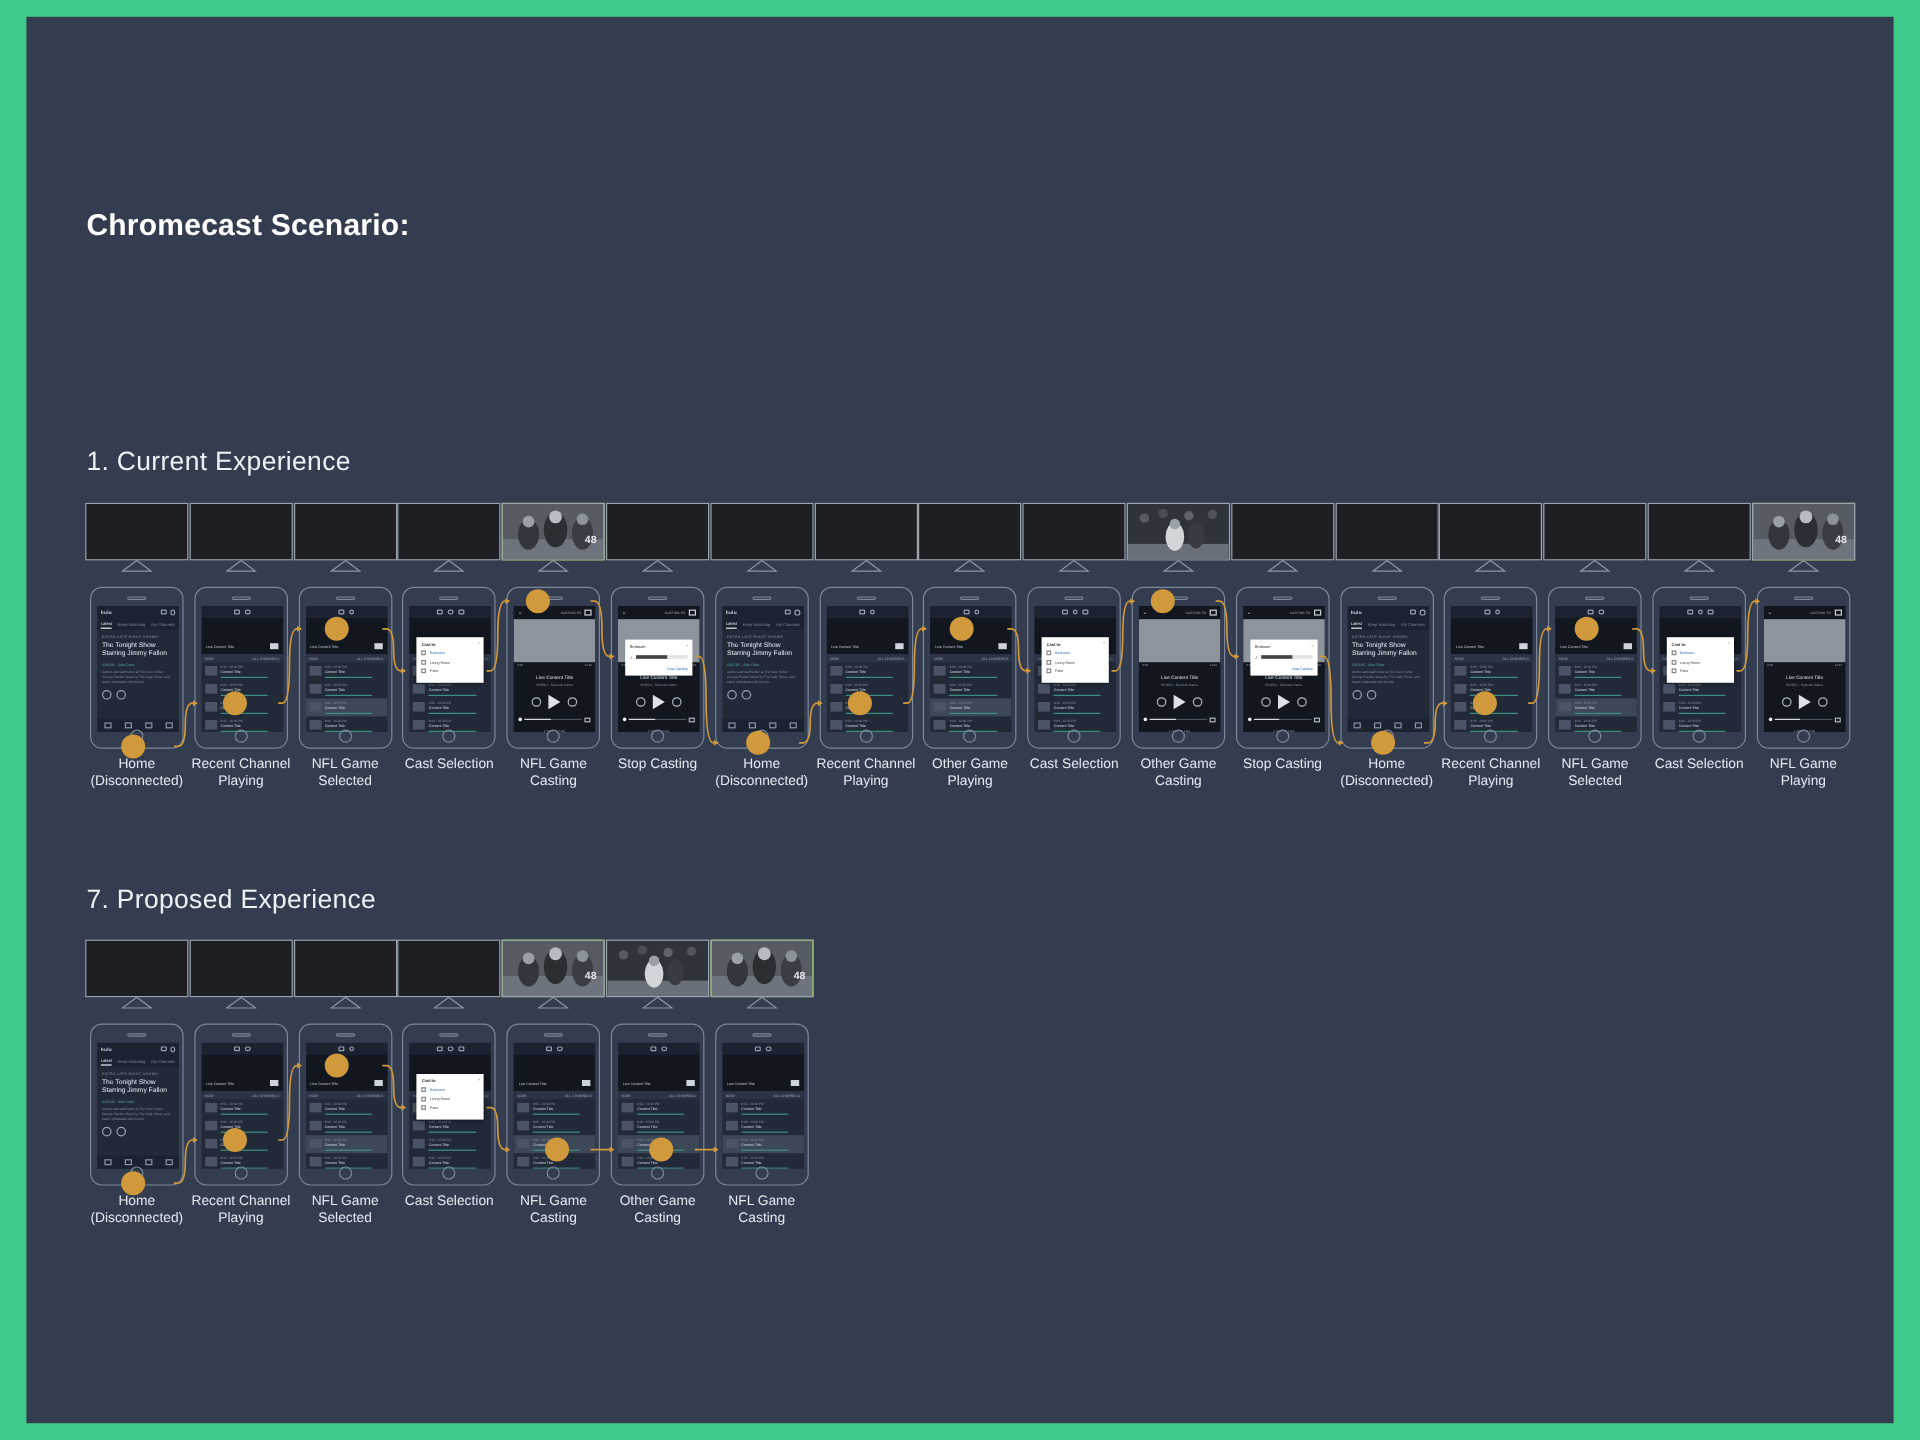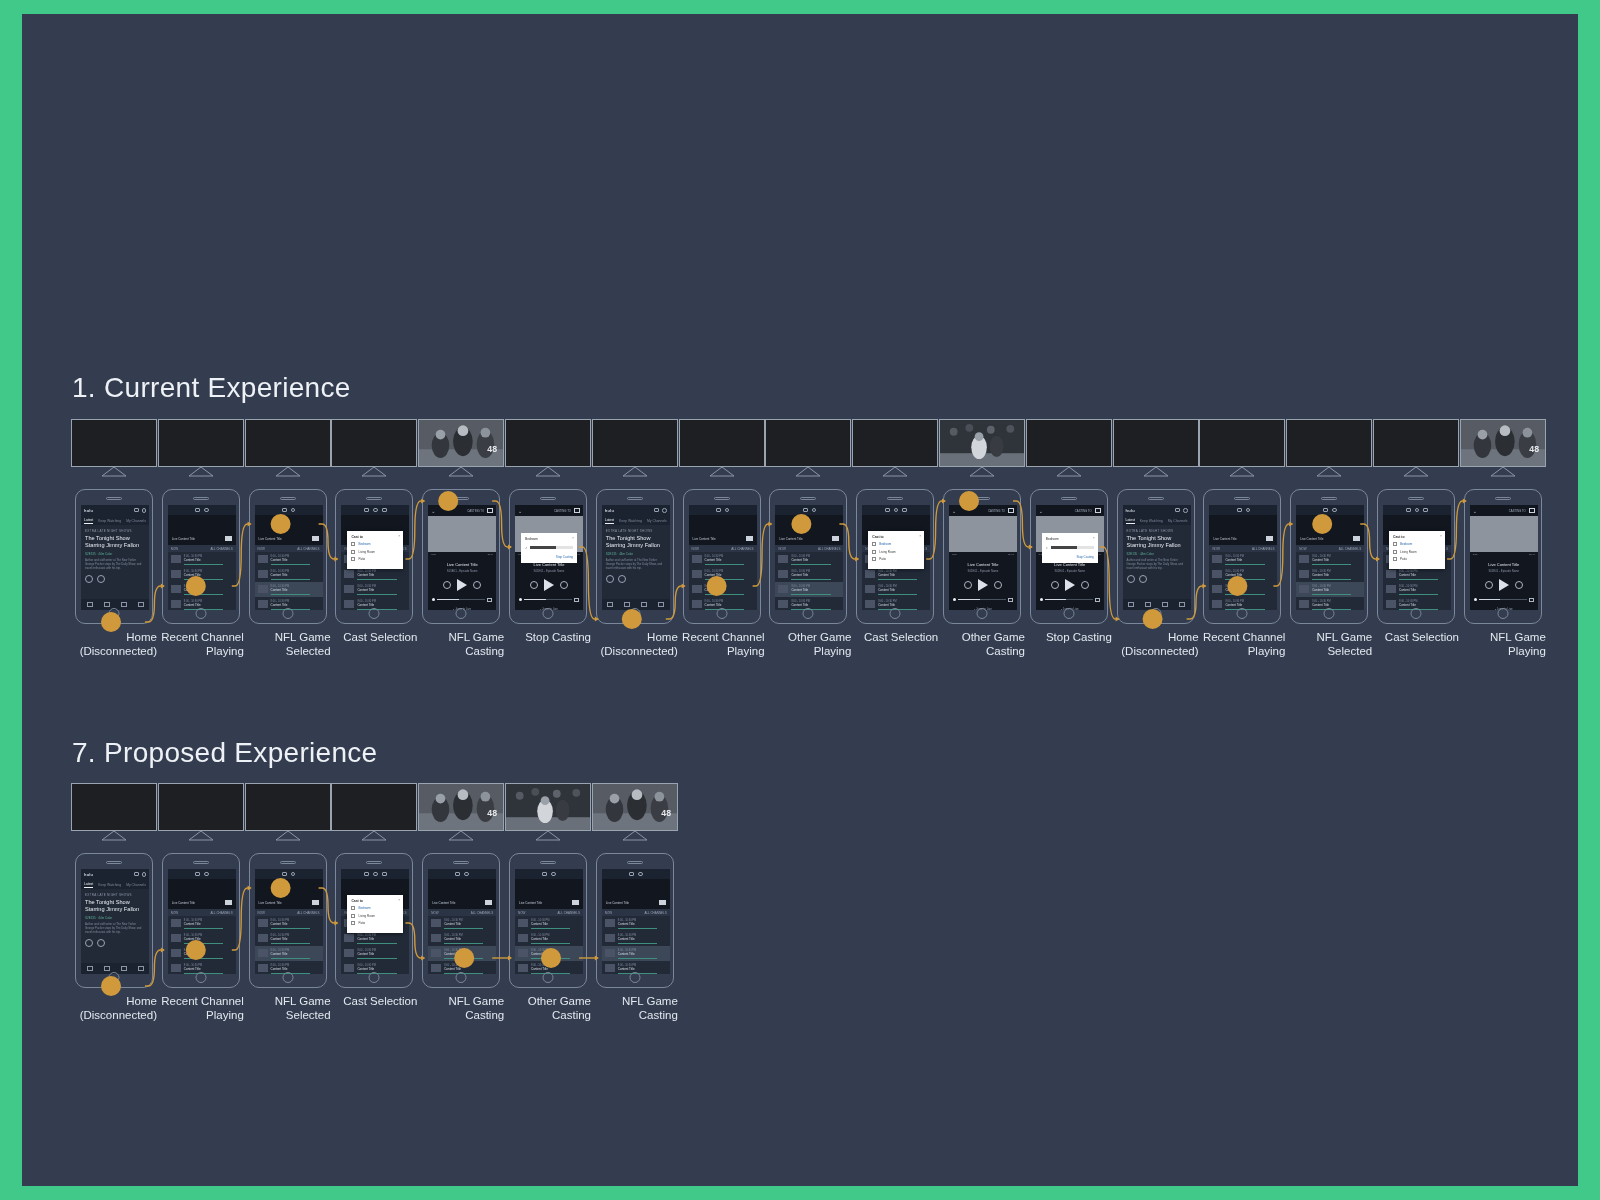--- a/index.html
+++ b/index.html
@@ -22,21 +22,21 @@
     position: absolute; left: 50px; top: 160px;
     font-size: 25px; font-weight: bold; color: #ffffff;
     letter-spacing: .2px;
   }
   .subtitle {
     position: absolute; left: 50px; top: 218px;
     font-size: 20px; color: #e8ebef; line-height: 32px;
     width: 700px; font-weight: 300;
   }
   .section-head {
-    position: absolute; font-size: 28px; color: #eef1f5;
+    position: absolute; font-size: 22px; color: #eef1f5;
     font-weight: 400; letter-spacing: .3px;
   }
   #sec1-head { left: 50px; top: 358px; }
   #sec2-head { left: 50px; top: 723px; }
 
   
   .row { position: absolute; left: 0; }
   #row1 { top: 405px; }
   #row2 { top: 769px; }
 
@@ -166,33 +166,34 @@
   .modal2 .m2-vol .ic { font-size:4px; color:#555; }
   .modal2 .m2-vol .trk { flex:1; height:3px; background:#e3e3e3; position:relative; }
   .modal2 .m2-vol .trk i { position:absolute; left:0; top:0; bottom:0; width:60%; background:#444; }
   .modal2 .m2-act { font-size:3px; color:#2b6cb0; margin-top:5px; text-align:right; }
 
   
   .caption {
     margin-top: 7px;
     font-size: 11.5px;
     color: #e3e8ef;
-    text-align: right;
+    text-align: center;
     line-height: 13.5px;
     font-weight: 300;
   }
 
   
   .flow { position: absolute; left: 0; top: 0; pointer-events: none; }
 </style>
 </head>
 <body>
 
 <div id="canvas">
 
+  <div class="title">Chromecast Scenario:</div>
 
   <div class="section-head" id="sec1-head">1. Current Experience</div>
   <div class="section-head" id="sec2-head">7. Proposed Experience</div>
 
   <div class="row" id="row1">
       <div class="step" style="left: 49px;">
    <div class="tv">
      <div class="tv-screen"></div>
      <svg class="tv-stand-svg" width="26" height="11" viewBox="0 0 26 11">
        <path d="M13 1 L25 10 L1 10 Z" fill="none" stroke="#8b95a6" stroke-width="1"></path>

